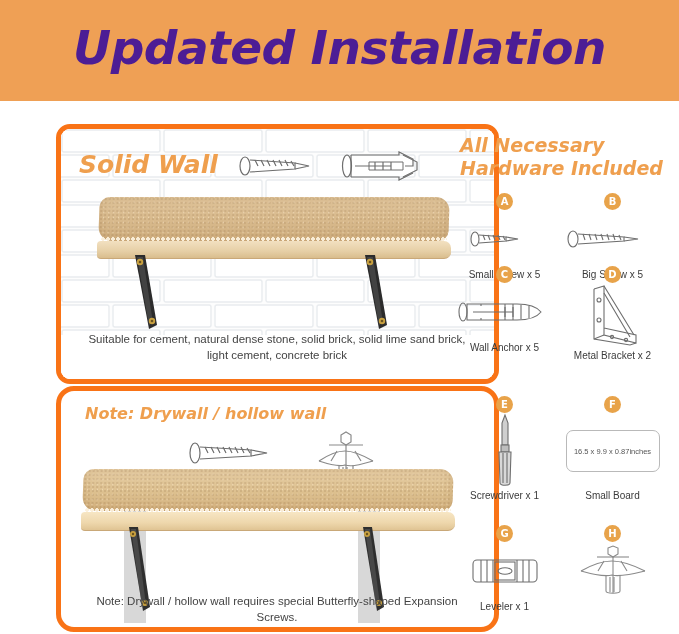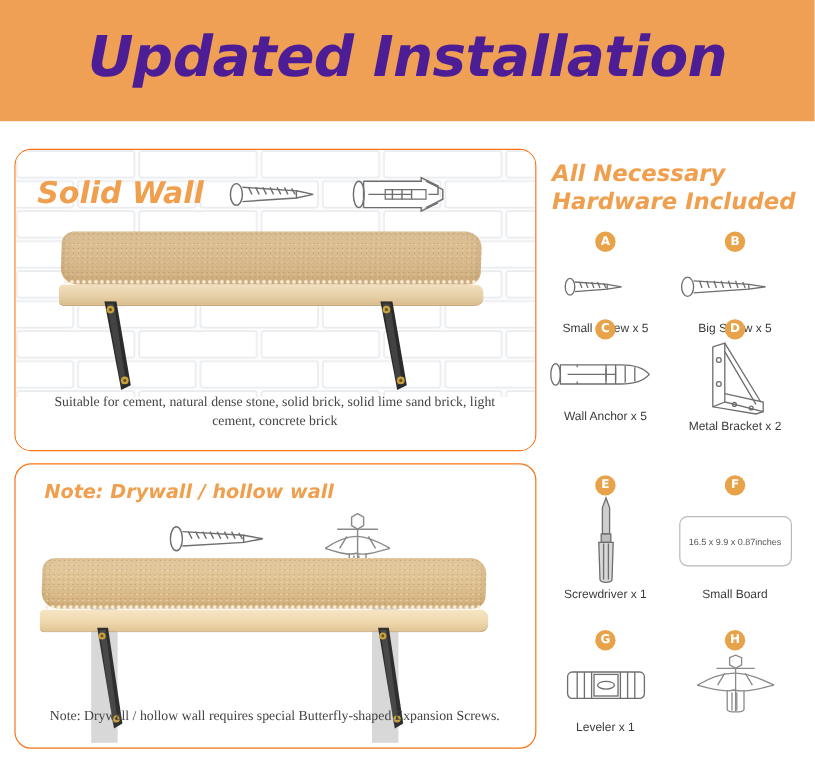--- a/index.html
+++ b/index.html
@@ -6,34 +6,34 @@
   body{width:679px;height:634px;font-family:"Liberation Sans",sans-serif;overflow:hidden;}
   .page{position:relative;width:679px;height:634px;background:#fff;}
 
   
   .banner{position:absolute;left:0;top:0;width:679px;height:101px;background:#efa055;}
   .banner-title{position:absolute;left:0;top:20px;width:679px;text-align:center;
     font-size:47px;font-weight:bold;font-style:italic;color:#4c1d95;letter-spacing:-0.5px;
     font-family:"DejaVu Sans",sans-serif;}
 
   
-  .panel{position:absolute;border:1px solid #f97316;border-radius:14px;background:#fff;overflow:hidden;}
+  .panel{position:absolute;border:5px solid #f97316;border-radius:14px;background:#fff;overflow:hidden;margin-left:44px;}
   #panel-solid{left:12px;top:124px;width:433px;height:250px;}
-  #panel-dry{left:12px;top:386px;width:433px;height:236px;}
+  #panel-dry{left:12px;top:386px;width:433px;height:236px;border-radius:18px;}
 
   
   .brick-bg{position:absolute;left:0;top:0;width:100%;height:100%;background:#fdfdfd;}
   .brick-row{position:absolute;left:-40px;right:-40px;height:24px;}
 
   .panel-title{position:absolute;font-weight:bold;font-style:italic;color:#ef9f4e;
     font-family:"DejaVu Sans",sans-serif;text-shadow:0 1px 0 rgba(255,255,255,.7);}
   #solid-title{left:30px;top:145px;font-size:25px;z-index:6;}
 
   .panel-note{position:absolute;text-align:center;color:#444;font-size:11.5px;line-height:16px;
-    font-family:Liberation Serif, serif;}
+    font-family:Liberation Sans, sans-serif;}
 
   
   .shelf{position:absolute;}
   .shelf-top{position:absolute;border-radius:10px 14px 10px 14px;
     background:linear-gradient(180deg,#dfc49a 0%,#d8b98c 55%,#cfae7e 100%);
     box-shadow:inset 0 0 10px rgba(160,120,70,.28);}
   .shelf-texture{position:absolute;left:0;top:0;width:100%;height:100%;border-radius:inherit;
     background-image:radial-gradient(rgba(120,85,45,.45) 0.7px, transparent 0.8px),
                      radial-gradient(rgba(255,240,215,.55) 0.6px, transparent 0.7px);
     background-size:4px 4px, 5px 5px;background-position:0 0, 2px 3px;opacity:.85;}

